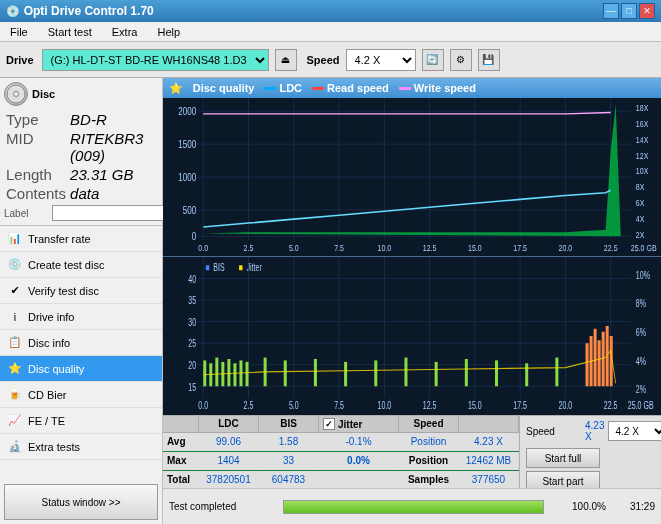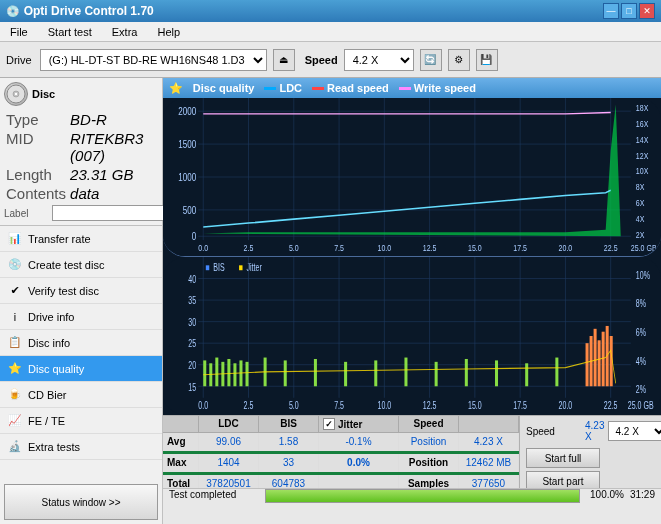--- a/index.html
+++ b/index.html
@@ -40,23 +40,23 @@
     
     .toolbar {
       background: #e8e8e8;
       height: 36px;
       display: flex;
       align-items: center;
       padding: 0 6px;
       gap: 6px;
       border-bottom: 1px solid #b0b0b0;
     }
-    .toolbar-label { font-size: 11px; font-weight: normal; color: #000; margin-right: 2px; }
+    .toolbar-label { font-size: 11px; font-weight: bold; color: #000; margin-right: 2px; }
     .drive-select {
-      background: #ffffff;
+      background: #5eead4;
       border: 1px solid #999;
       height: 22px;
       padding: 0 4px;
       font-size: 11px;
       min-width: 220px;
     }
     .toolbar-btn {
       height: 22px; width: 22px; background: #e0e0e0; border: 1px solid #999;
       cursor: pointer; display: flex; align-items: center; justify-content: center; font-size: 10px;
     }
@@ -137,24 +137,24 @@
       display: flex; align-items: center; justify-content: center;
     }
     .legend-item { display: flex; align-items: center; gap: 3px; }
     .legend-color { width: 12px; height: 3px; }
 
     
     .bottom-status {
       background: #e8e8e8;
       height: 36px;
       display: flex;
-      align-items: flex-start;
+      align-items: center;
       padding: 0 6px;
       border-top: 1px solid #c0c0c0;
-      gap: 6px;
+      gap: 24px;
     }
     .status-text { font-size: 10px; min-width: 90px; }
     .progress-bar-outer {
       flex: 1; height: 14px; background: white; border: 1px solid #999;
     }
     .progress-bar-inner {
       height: 100%; background: linear-gradient(to bottom, #a0e060, #60c020);
     }
     .progress-pct { font-size: 10px; min-width: 38px; text-align: right; }
     .time-text { font-size: 10px; }
@@ -193,21 +193,20 @@
       flex: 1;
       display: flex;
       flex-direction: column;
       background: #0a1828;
     }
 
     .chart-area-top, .chart-area-bottom {
       flex: 1;
       position: relative;
       overflow: hidden;
-      border-radius: 22px;
     }
     .chart-area-top { border-bottom: 1px solid #4a6a9a; }
 
     .stats-section {
       background: #e0e0e0;
       border-top: 1px solid #b0b0b0;
     }
 
     .stats-main {
       display: flex;
@@ -228,21 +227,21 @@
 
     .sh-cell {
       text-align: center;
       font-size: 10px;
       font-weight: bold;
       padding: 2px 4px;
       border-right: 1px solid #aaa;
       min-width: 60px;
     }
     .sh-cell.jitter-cell { display: flex; align-items: center; gap: 3px; }
-    .stats-row { display: flex; border-bottom: 3px solid #15803d; }
+    .stats-row { display: flex; border-bottom: 1px solid #15803d; }
     .sd-cell {
       text-align: center;
       font-size: 10px;
       color: #0055cc;
       padding: 1px 4px;
       border-right: 1px solid #ddd;
       min-width: 60px;
       line-height: 16px;
     }
     .sd-cell.row-label { color: #000; font-weight: bold; text-align: left; padding-left: 4px; }
@@ -320,21 +319,21 @@
         <span class="disc-title">Disc</span>
       </div>
       <table class="disc-table">
         <tbody>
             <tr>
           <td>Type</td>
           <td>BD-R</td>
         </tr>
         <tr>
           <td>MID</td>
-          <td>RITEKBR3 (007)</td>
+          <td>RITEKBR3 (009)</td>
         </tr>
         <tr>
           <td>Length</td>
           <td>23.31 GB</td>
         </tr>
         <tr>
           <td>Contents</td>
           <td class="link">data</td>
         </tr>
       </tbody>

